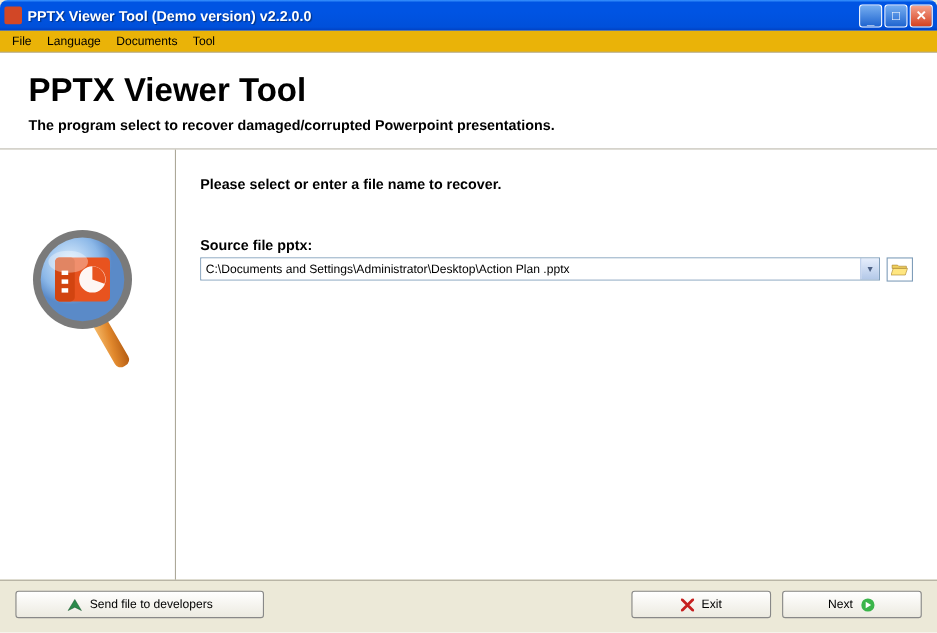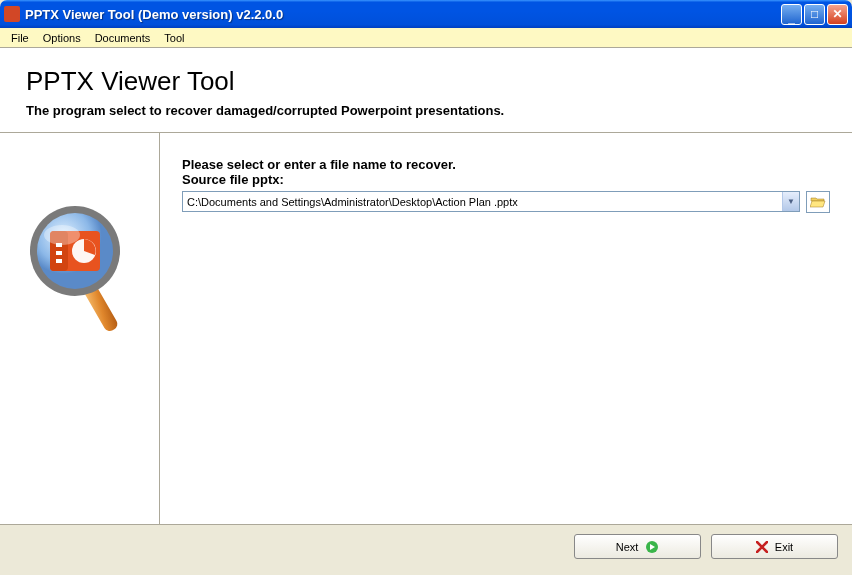--- a/index.html
+++ b/index.html
@@ -40,55 +40,55 @@
   font-size: 12px;
   font-weight: bold;
   cursor: pointer;
 }
 .winbtn.min, .winbtn.max { background: linear-gradient(to bottom, #76aef0, #1f65d0); color: white; }
 .winbtn.close { background: linear-gradient(to bottom, #f5a38e, #d4411f); color: white; }
 .winbtn.min span { transform: translateY(4px); }
 
 .menubar {
   height: 20px;
-  background: #fef9c3;
+  background: #eab308;
   border-bottom: 1px solid #aca899;
   display: flex;
   align-items: center;
   padding-left: 4px;
   font-size: 11px;
 }
 .menubar .menuitem { padding: 2px 7px; cursor: pointer; }
 
 .header {
   background: #fff;
   padding: 18px 26px 14px 26px;
   border-bottom: 1px solid #aca899;
 }
-.header h1 { font-size: 26px; font-weight: normal; font-family: Verdana, Arial; }
+.header h1 { font-size: 30px; font-weight: bold; font-family: Verdana, Arial; }
 .header p { font-size: 13px; font-weight: bold; margin-top: 6px; font-family: Verdana, Arial; }
 
 .body-area {
   display: flex;
   background: #fff;
   height: 391px;
 }
 .left-pane {
   width: 160px;
   border-right: 1px solid #aca899;
   display: flex;
   align-items: flex-start;
   justify-content: center;
   padding-top: 60px;
 }
 .right-pane {
   flex: 1;
   padding: 24px 22px;
 }
-.instruction { font-size: 13px; font-weight: bold; font-family: Verdana, Arial; }
+.instruction { font-size: 13px; font-weight: bold; font-family: Verdana, Arial; margin-bottom: 40px; }
 .field-label { font-size: 13px; font-weight: bold; font-family: Verdana, Arial; margin-bottom: 4px; }
 .field-row { display: flex; gap: 6px; align-items: flex-start; }
 .combo {
   flex: 1;
   display: flex;
   border: 1px solid #7f9db9;
   background: #fff;
   height: 21px;
 }
 .combo input {
@@ -160,21 +160,21 @@
         <span>□</span>
       </div>
     <div class="winbtn close">
         <span>✕</span>
       </div>
   </div>
 </div>
 
 <div class="menubar">
   <div class="menuitem">File</div>
-  <div class="menuitem">Options</div>
+  <div class="menuitem">Language</div>
   <div class="menuitem">Documents</div>
   <div class="menuitem">Tool</div>
 </div>
 
 <div class="header">
   <h1>PPTX Viewer Tool</h1>
   <p>The program select to recover damaged/corrupted Powerpoint presentations.</p>
 </div>
 
 <div class="body-area">
@@ -227,31 +227,39 @@
             <path d="M1 3 h5 l1 1 h7 v2 H1 Z" fill="#f0d060" stroke="#a07820" stroke-width="0.5"></path>
             <path d="M2 6 h13 l-2 6 H0 Z" fill="#ffe680" stroke="#a07820" stroke-width="0.5"></path>
           </svg>
         </span>
       </div>
     </div>
   </div>
 </div>
 
 <div class="footer">
+  <div class="btn wide">
+    <span class="icon-inline">
+      <svg width="14" height="12" viewBox="0 0 14 12">
+        <path d="M1 11 L7 1 L13 11 L7 8 Z" fill="#2a8a4a" stroke="#185a30" stroke-width="0.5"></path>
+      </svg>
+    </span>
+    <span>Send file to developers</span>
+  </div>
   <div class="spacer"></div>
+  <div class="btn std">
+    <span class="icon-inline">
+      <svg width="12" height="12" viewBox="0 0 12 12">
+        <path d="M1 1 L11 11 M11 1 L1 11" stroke="#c62020" stroke-width="2.5" stroke-linecap="round"></path>
+      </svg>
+    </span>
+    <span>Exit</span>
+  </div>
   <div class="btn std">
     <span>Next</span>
     <span class="icon-inline">
       <svg width="14" height="14" viewBox="0 0 14 14">
         <circle cx="7" cy="7" r="6" fill="#3ab54a"></circle>
         <path d="M5 4 L10 7 L5 10 Z" fill="#fff"></path>
       </svg>
     </span>
   </div>
-  <div class="btn std">
-    <span class="icon-inline">
-      <svg width="12" height="12" viewBox="0 0 12 12">
-        <path d="M1 1 L11 11 M11 1 L1 11" stroke="#c62020" stroke-width="2.5" stroke-linecap="round"></path>
-      </svg>
-    </span>
-    <span>Exit</span>
-  </div>
 </div>
 
 </body></html>

